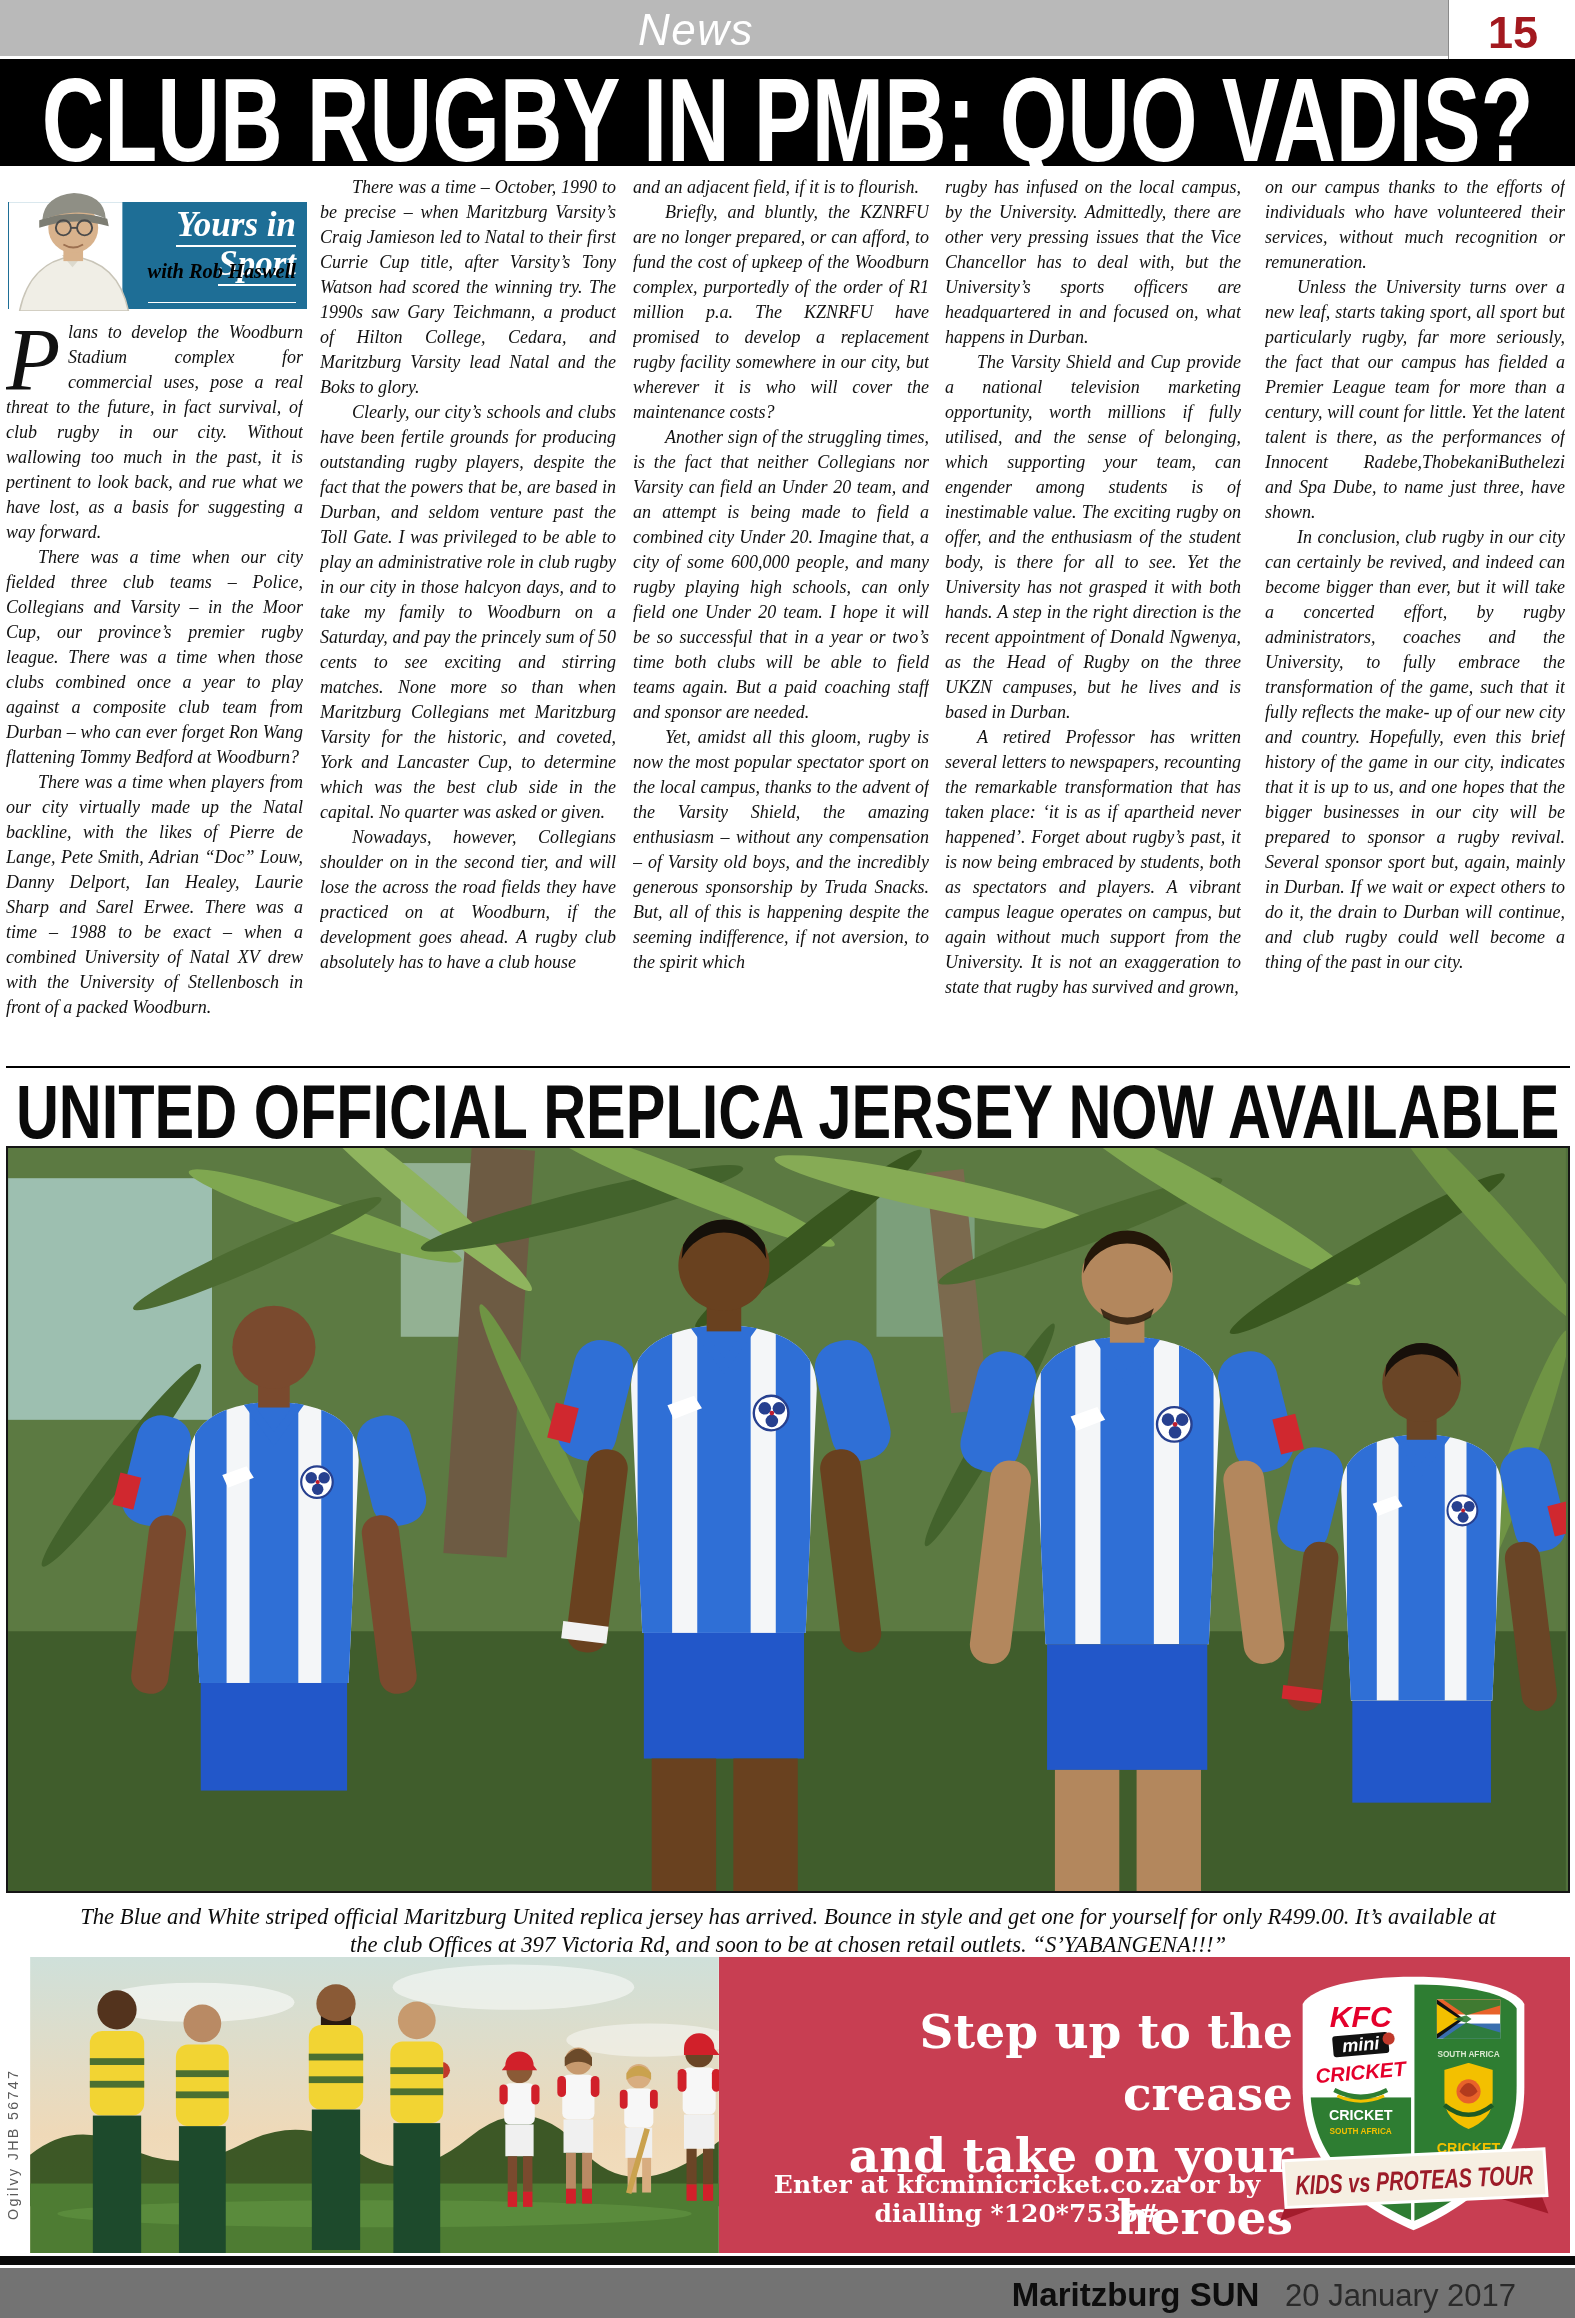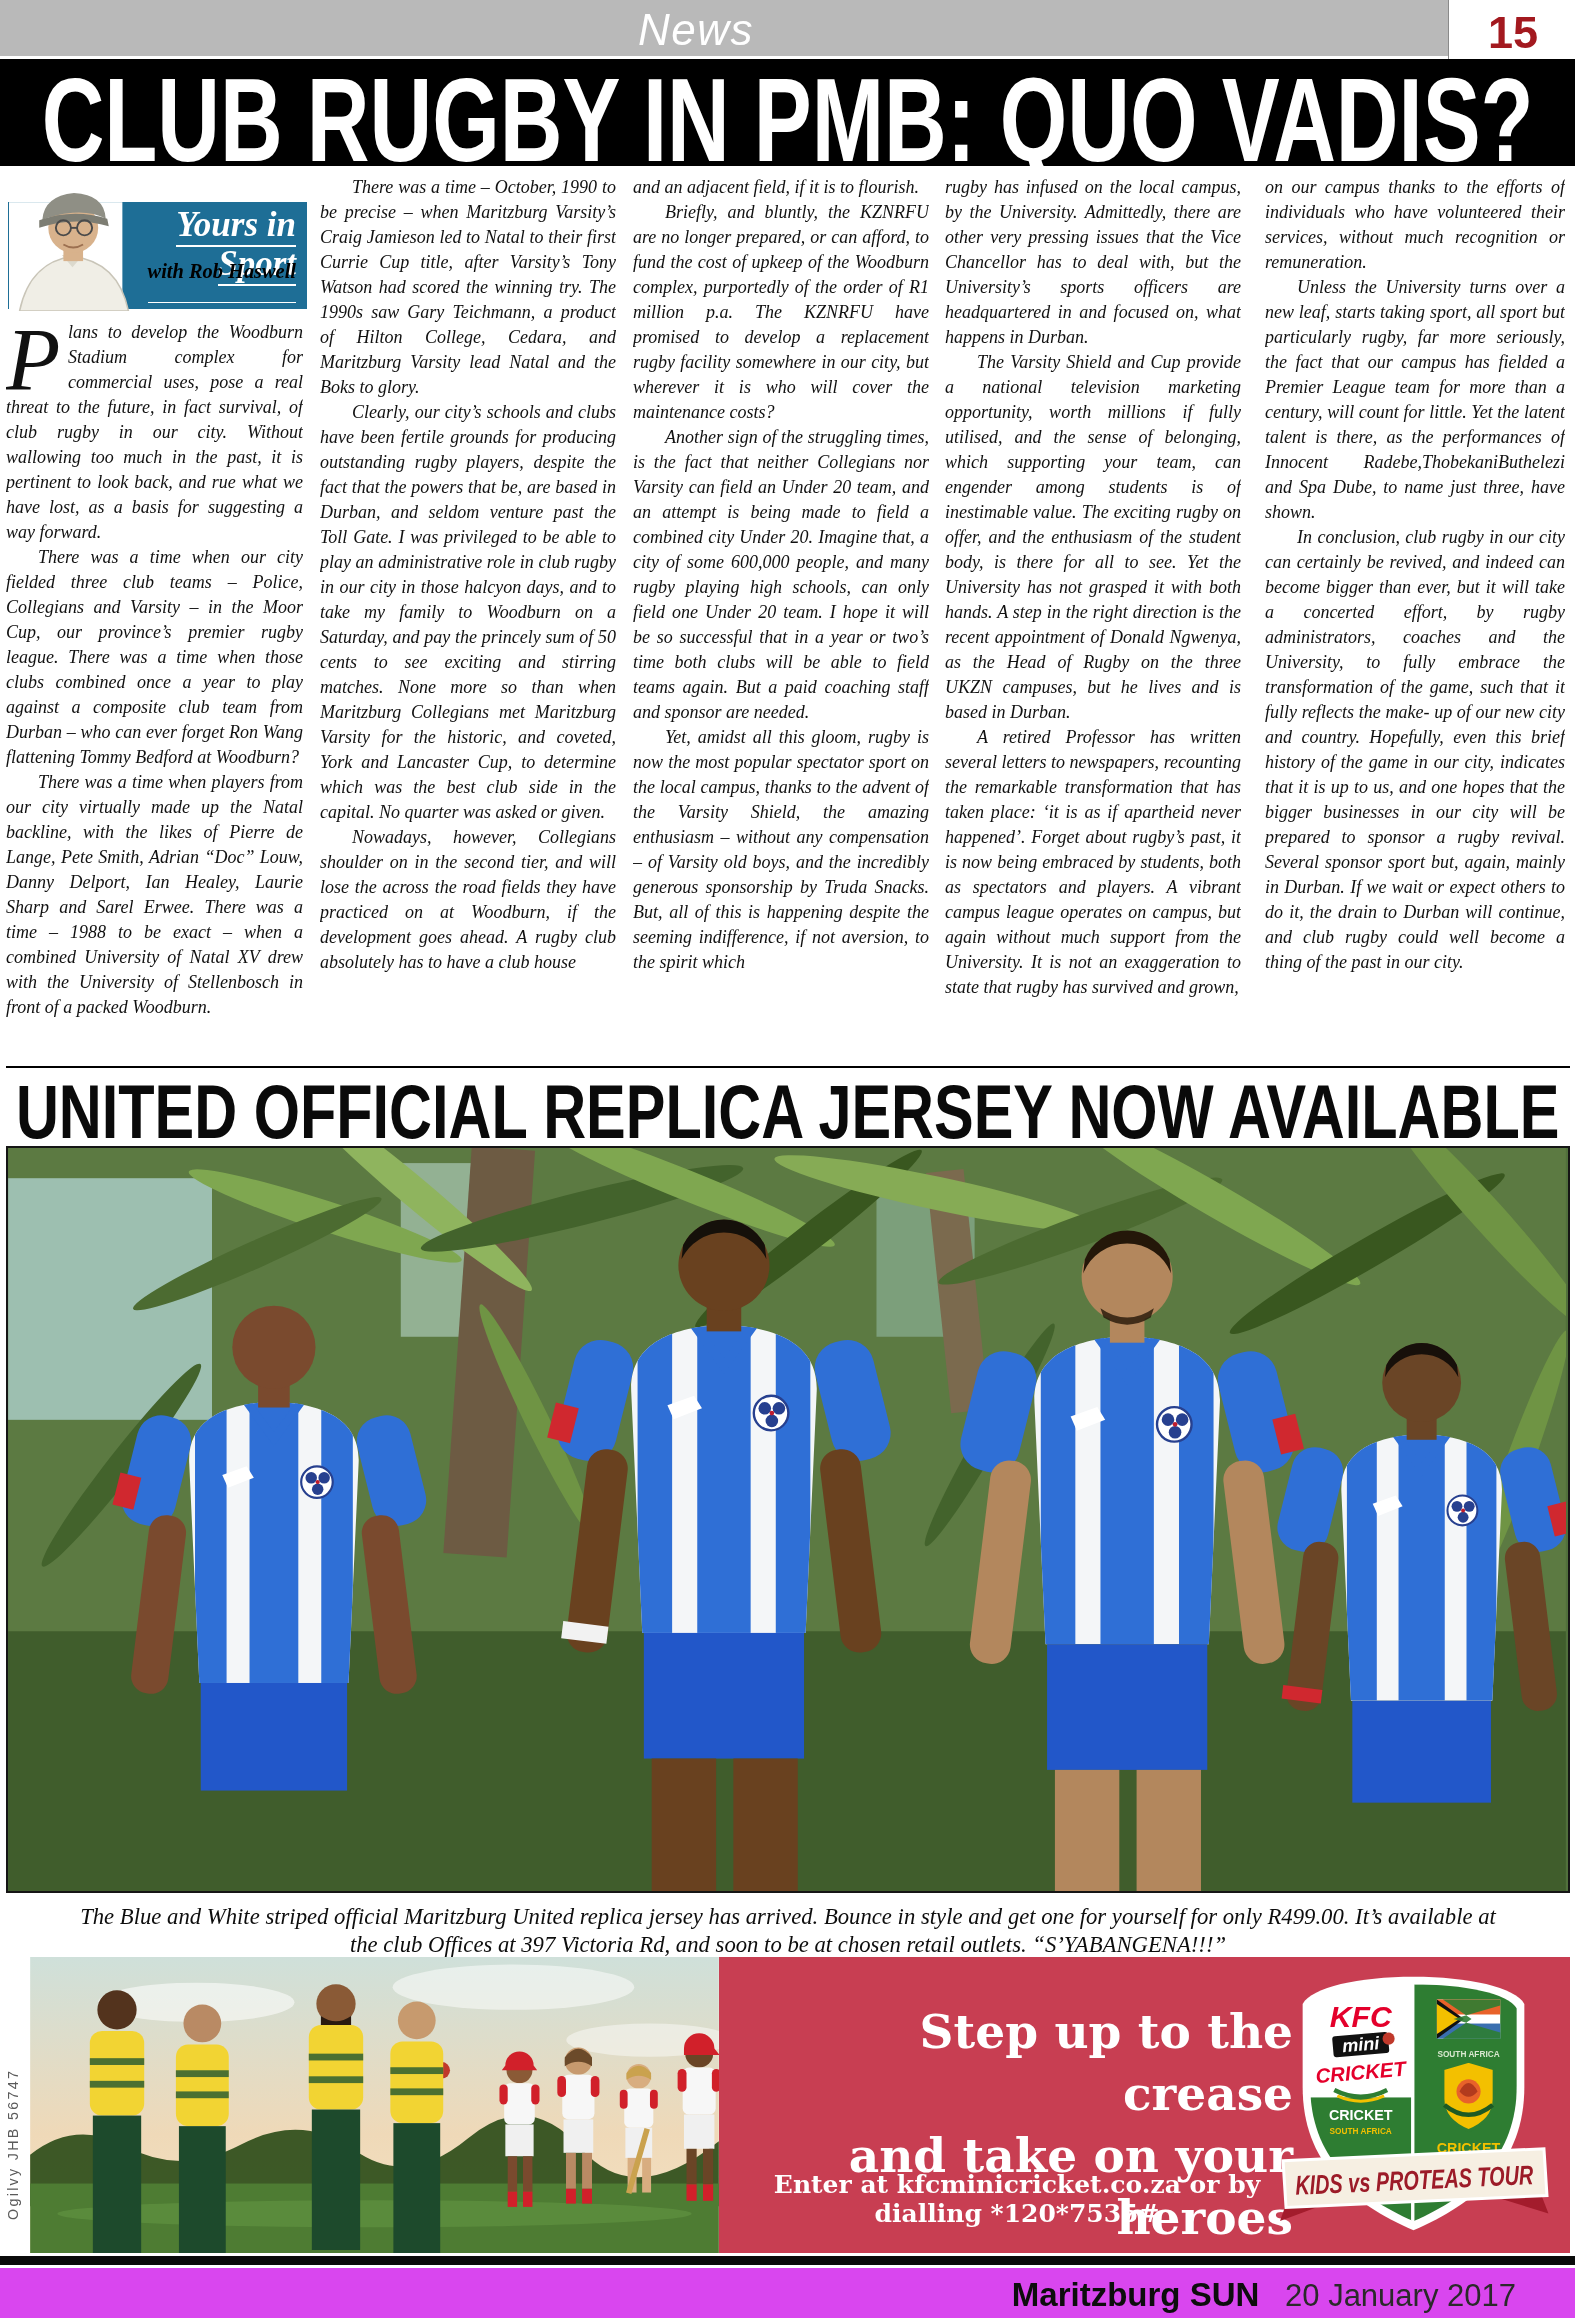--- a/index.html
+++ b/index.html
@@ -41,21 +41,21 @@
   .ad-photo{left:30px;top:1957px;width:689px;height:296px;overflow:hidden;}
   .ad-red{left:719px;top:1957px;width:851px;height:296px;background:#c83e52;}
   .ad-headline{position:absolute;left:45px;top:44px;width:529px;text-align:right;color:#fff;
       font:700 47px "DejaVu Serif", serif;line-height:62px;}
   .ad-cta{position:absolute;left:0;top:213px;width:596px;text-align:center;color:#ffffff;
       font:700 25px "DejaVu Serif", serif;}
   .agency{left:4.5px;top:1993px;height:227px;color:#5a5a5a;
       font:400 14.3px "Liberation Sans", sans-serif;writing-mode:vertical-rl;transform:rotate(180deg);letter-spacing:2.3px;}
 
   .bottom-rule{left:0;top:2256px;width:1576px;height:9px;background:#0a0a0a;}
-  .footer{left:0;top:2268px;width:1576px;height:51px;background:#d946ef;}
+  .footer{left:0;top:2268px;width:1576px;height:51px;background:#737373;}
   .footer-inner{position:absolute;right:60px;top:7.6px;white-space:nowrap;}
   .paper-name{font:700 33px "Liberation Sans", sans-serif;color:#0d0d0d;}
   .paper-date{font:400 31px "Liberation Sans", sans-serif;color:#2a2a2a;margin-left:22.7px;}
 </style>
 </head>
 <body>
 
 <div class="page">
 
   <div class="abs newsbar"></div>

